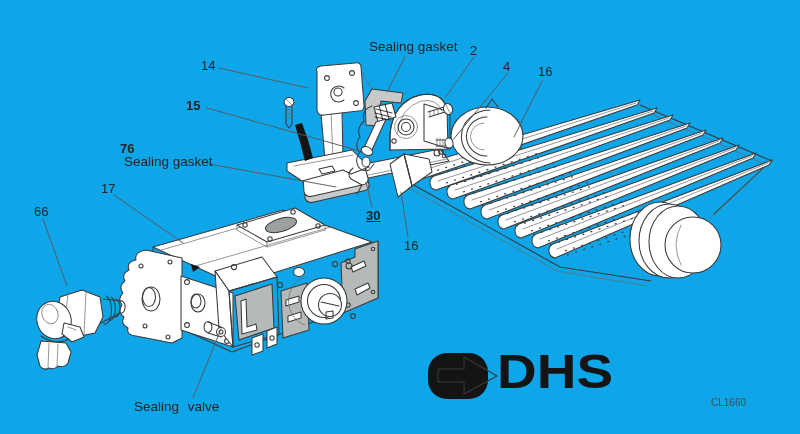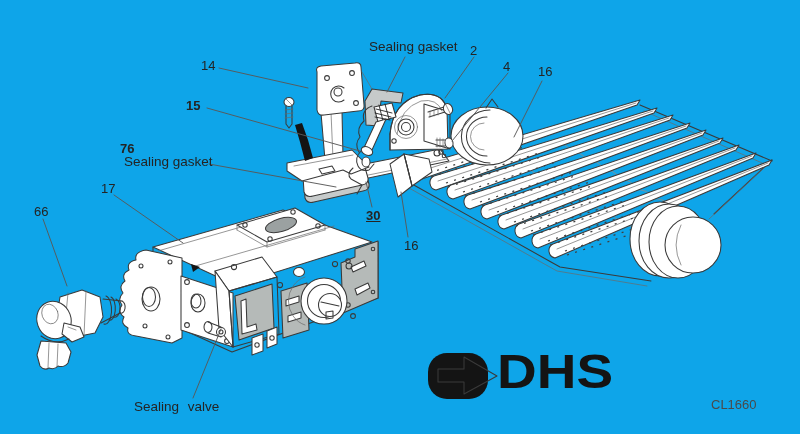--- a/index.html
+++ b/index.html
@@ -24,21 +24,21 @@
   .lbl{
     position:absolute;color:#242424;font-size:13.5px;line-height:1.1;white-space:nowrap;
   }
   .num{font-size:13px;}
   .b{font-weight:bold;}
   .brand{
     position:absolute;left:497px;top:351px;color:#141414;font-weight:bold;
     font-size:50px;line-height:0.9;letter-spacing:0px;
     transform:scale(1.10,0.96);transform-origin:left top;
   }
-  .code{position:absolute;left:711px;top:397px;font-size:13px;color:#4a4a4a;}
+  .code{position:absolute;left:711px;top:397px;font-size:10px;color:#4a4a4a;}
   .sol{word-spacing:5px;}
 </style>
 </head>
 <body>
 
 <div id="stage">
 
 <svg width="800" height="434" viewBox="0 0 800 434">
 
   <g>

